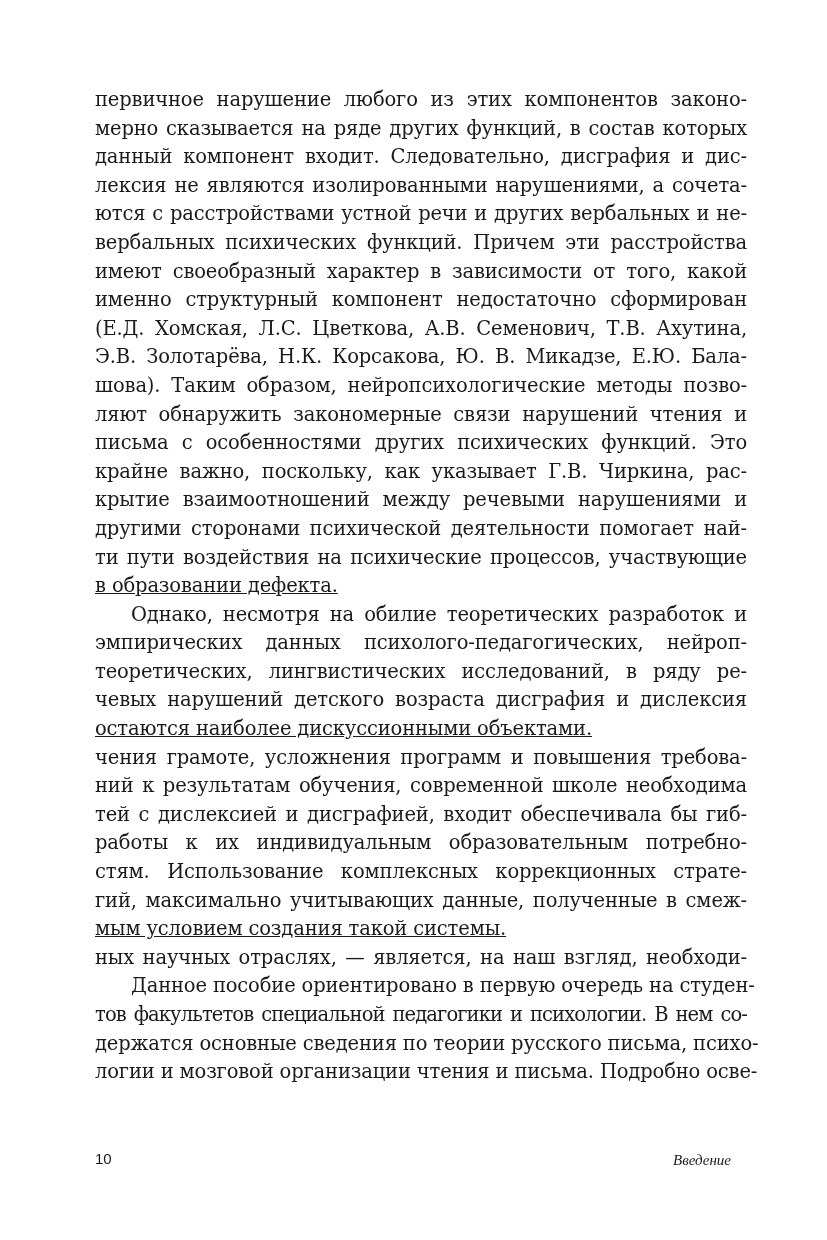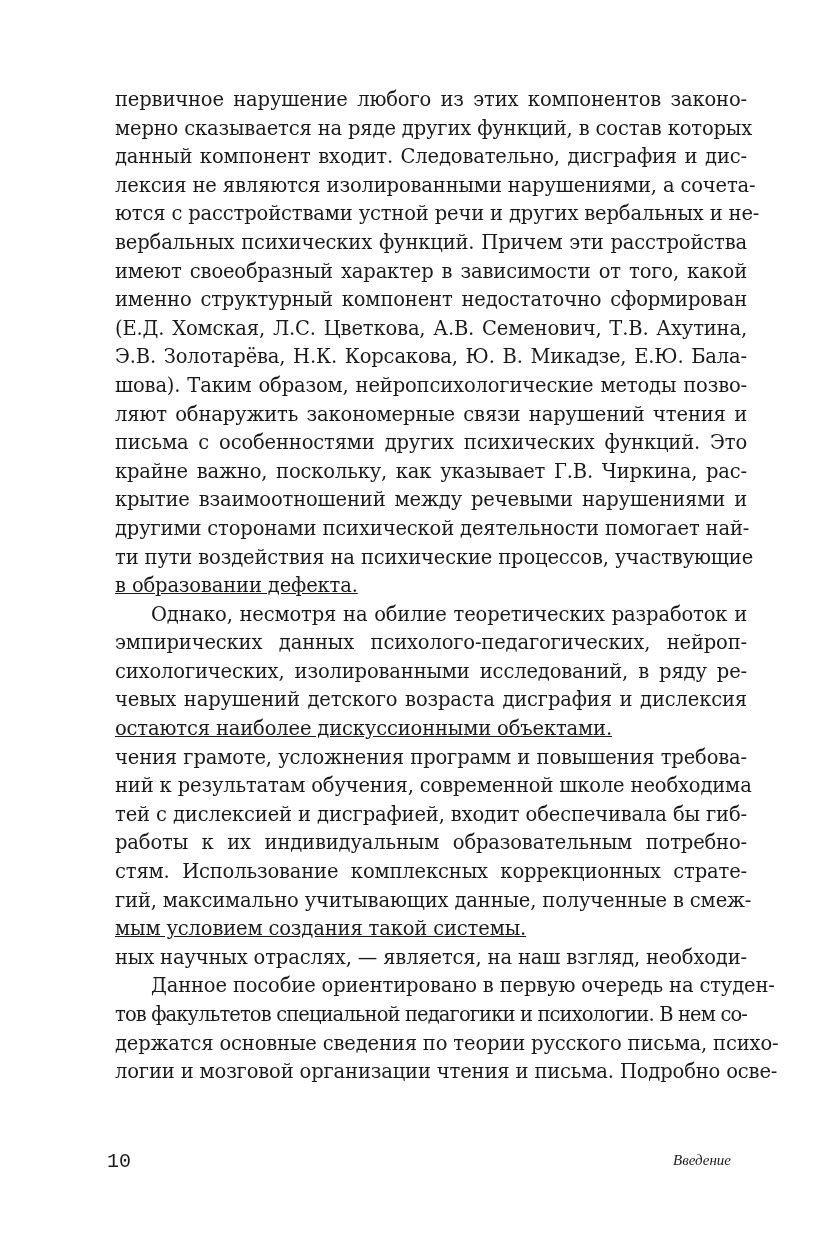--- a/index.html
+++ b/index.html
@@ -23,43 +23,41 @@
     }
     .line {
       display: block;
       height: 28.6px;
       line-height: 28.6px;
       font-size: 19.5px;
       white-space: nowrap;
       text-align: justify;
       text-align-last: justify;
       letter-spacing: -0.15px;
-      margin-left: 20px;
     }
     .line.last {
       text-align-last: left;
       text-decoration: underline;
     }
     .line.indent {
       padding-left: 36px;
     }
     .footer {
       position: absolute;
       left: 95px;
       top: 1150px;
       width: 652px;
       height: 24px;
     }
     .page-number {
       position: absolute;
       left: 0;
       top: 0;
-      font-family: Liberation Mono, monospace;
-      font-size: 20px;
-      margin-left: 12px;
+      font-family: Liberation Sans, sans-serif;
+      font-size: 15px;
     }
     .running-head {
       position: absolute;
       right: 16px;
       top: 2px;
       font-family: "Liberation Serif", serif;
       font-style: italic;
       font-size: 15px;
     }
   </style>
@@ -85,21 +83,21 @@
     <span class="line">крайне важно, поскольку, как указывает Г.В. Чиркина, рас-</span>
     <span class="line">крытие взаимоотношений между речевыми нарушениями и</span>
     <span class="line">другими сторонами психической деятельности помогает най-</span>
     <span class="line">ти пути воздействия на психические процессов, участвующие</span>
     <span class="line last">в образовании дефекта.</span>
   </div>
 
   <div class="paragraph">
     <span class="line indent">Однако, несмотря на обилие теоретических разработок и</span>
     <span class="line">эмпирических данных психолого-педагогических, нейроп-</span>
-    <span class="line">сихологических, изолированными исследований, в ряду ре-</span>
+    <span class="line">теоретических, лингвистических исследований, в ряду ре-</span>
     <span class="line">чевых нарушений детского возраста дисграфия и дислексия</span>
     <span class="line last">остаются наиболее дискуссионными объектами.</span>
   </div>
 
   <div class="paragraph">
     <span class="line">чения грамоте, усложнения программ и повышения требова-</span>
     <span class="line">ний к результатам обучения, современной школе необходима</span>
     <span class="line">тей с дислексией и дисграфией, входит обеспечивала бы гиб-</span>
     <span class="line">работы к их индивидуальным образовательным потребно-</span>
     <span class="line">стям. Использование комплексных коррекционных страте-</span>

